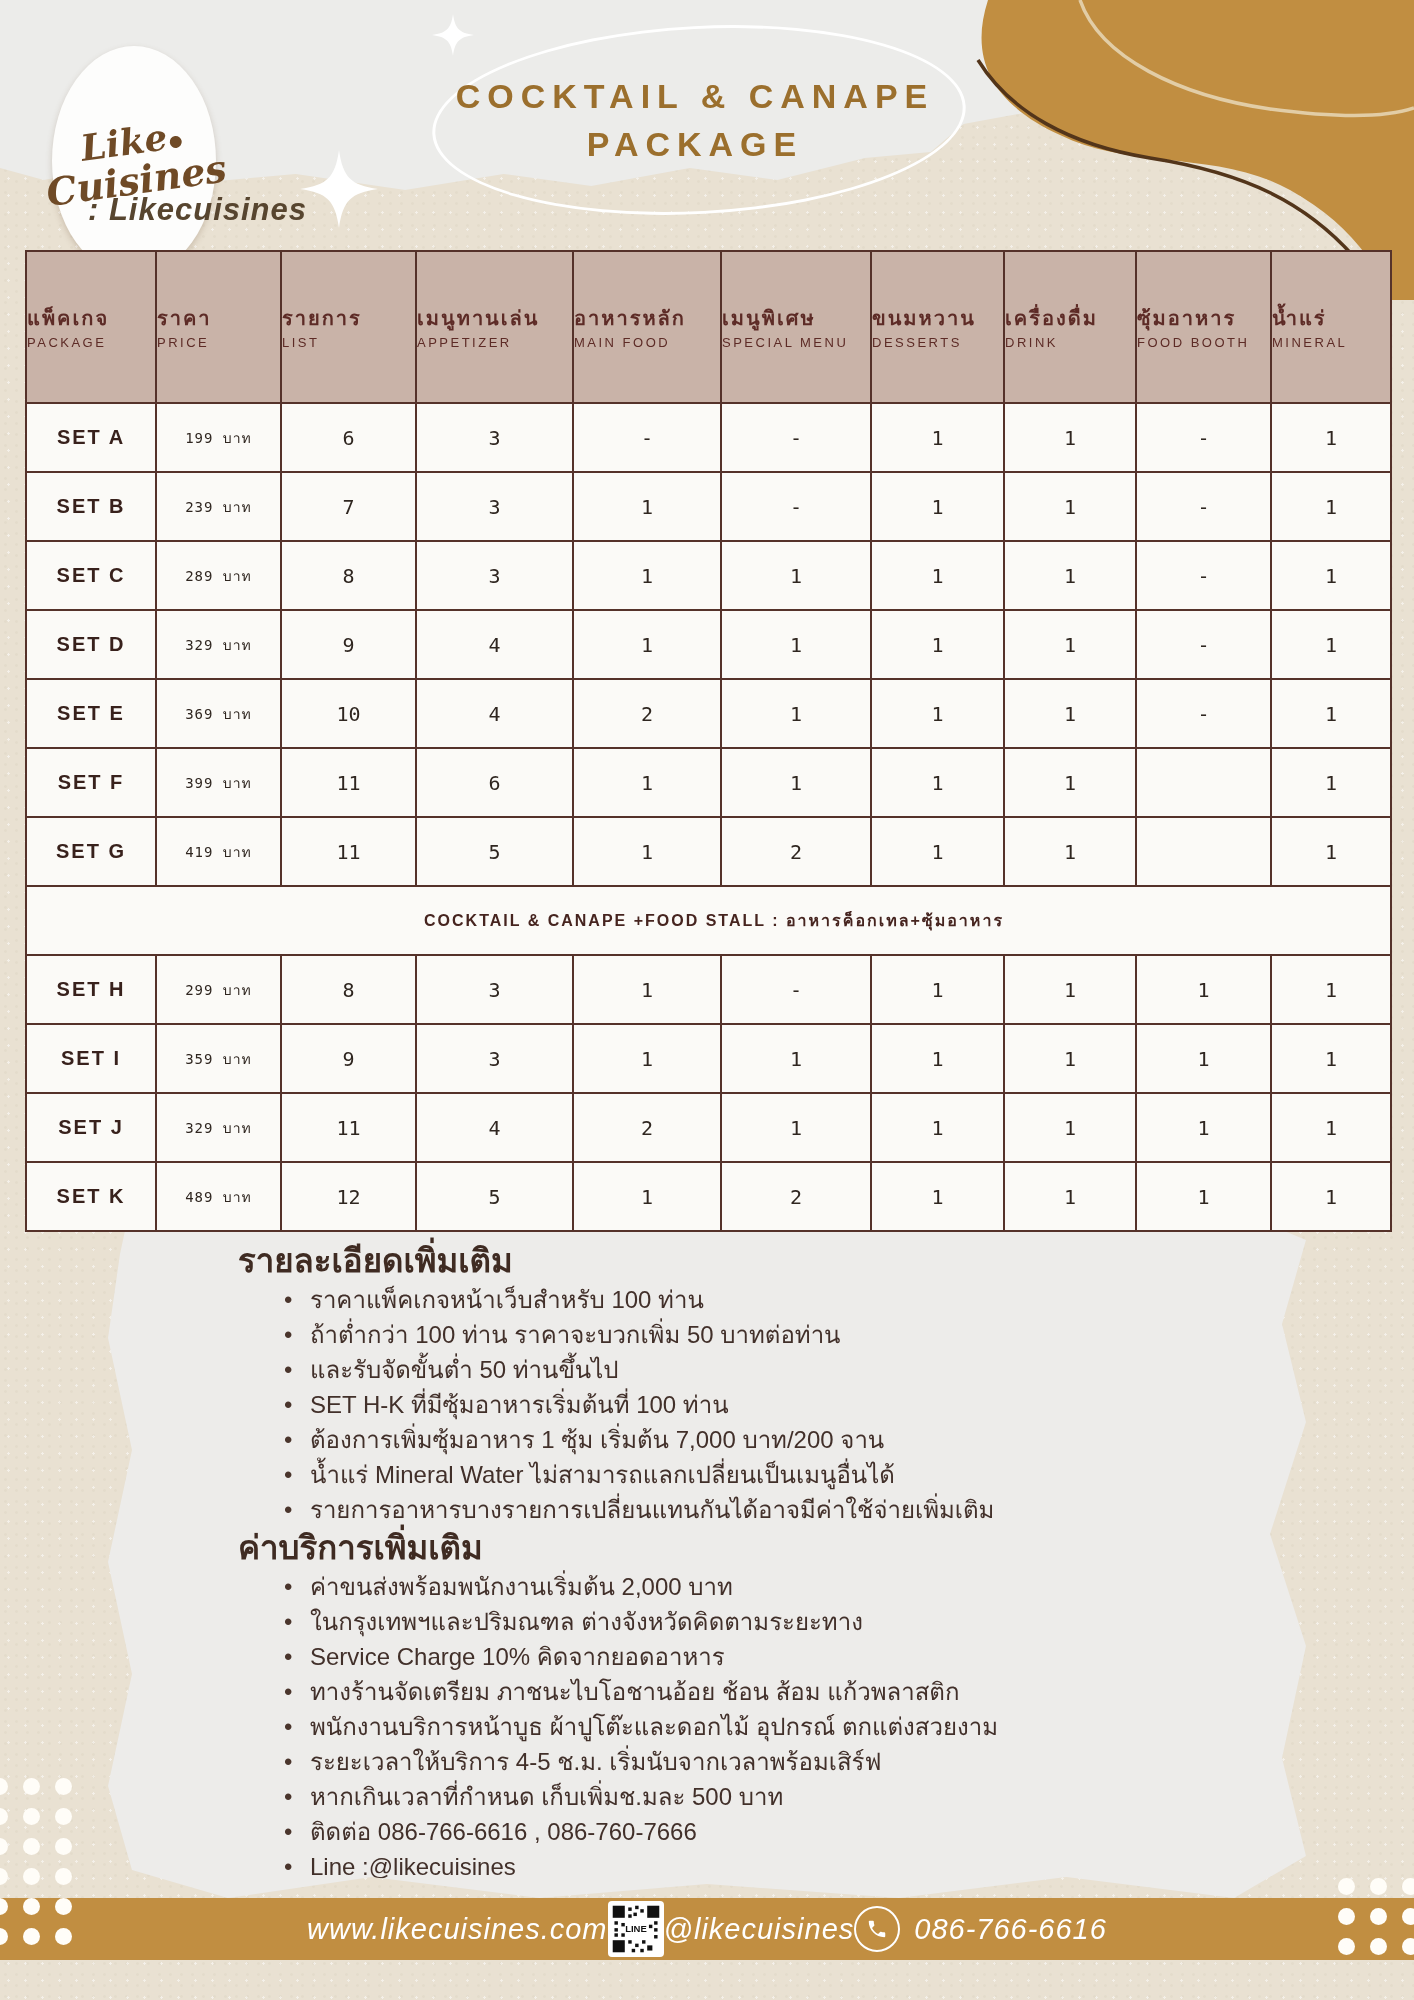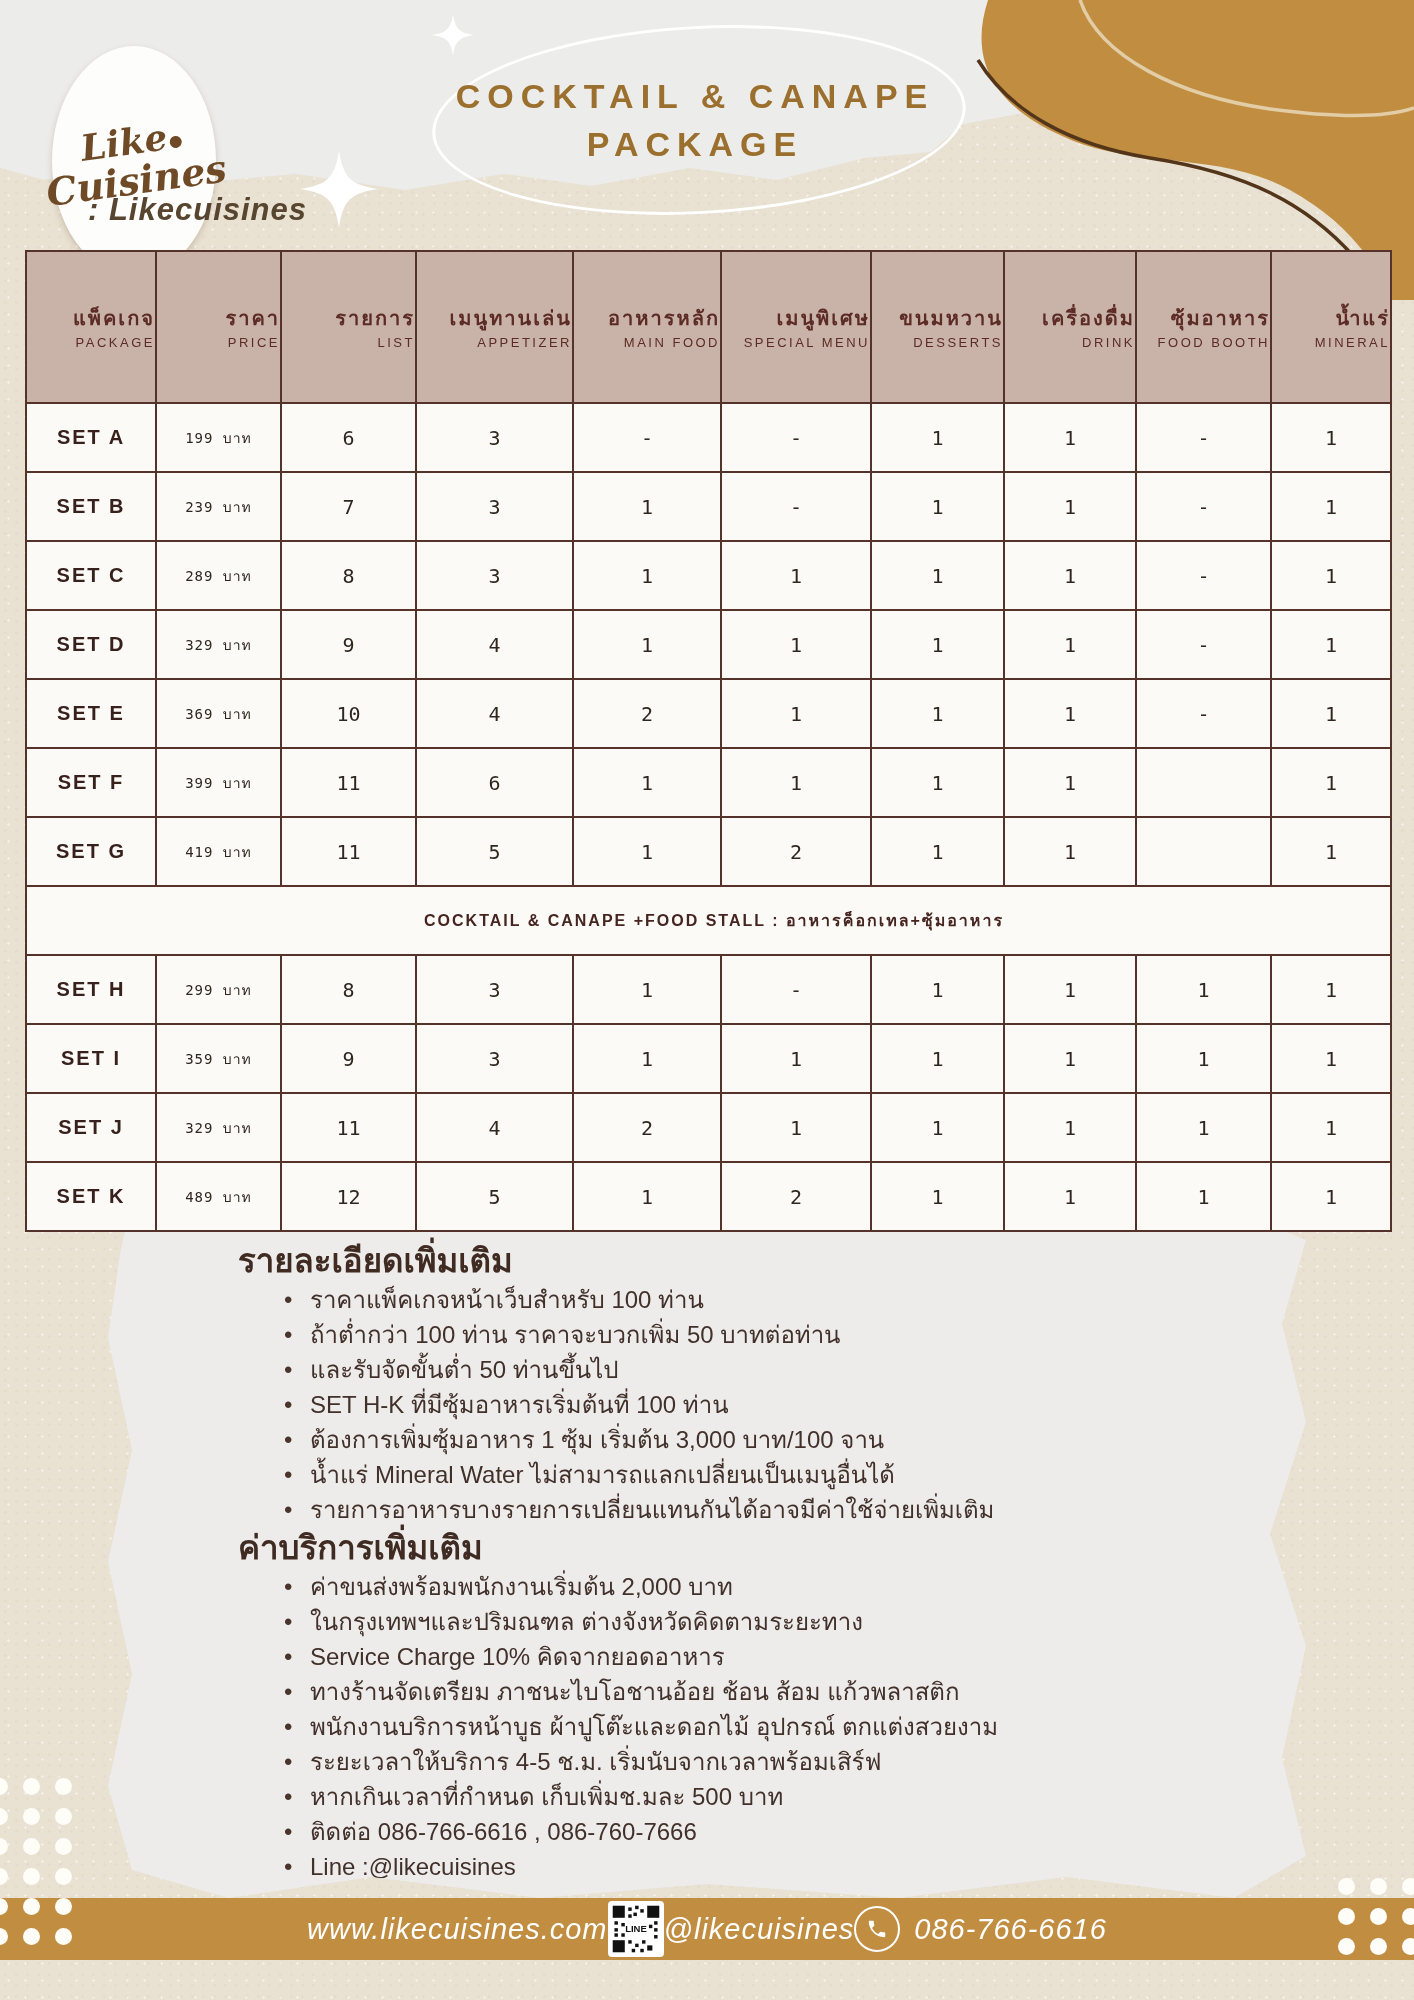--- a/index.html
+++ b/index.html
@@ -48,21 +48,21 @@
   .handle{
     position:absolute;left:88px;top:192px;z-index:6;color:#57452f;
     font-weight:bold;font-style:italic;font-size:31px;letter-spacing:1px;
   }
   
   table.pkg{
     position:absolute;left:25px;top:250px;width:1365px;z-index:6;
     border-collapse:collapse;table-layout:fixed;background:#fbfaf7;
   }
   table.pkg th,table.pkg td{border:2.5px solid #55322a;}
-  table.pkg thead th{height:150px;background:#c9b3a8;vertical-align:middle;text-align:right;padding:0;}
+  table.pkg thead th{height:150px;background:#c9b3a8;vertical-align:middle;text-align:left;padding:0;}
   .th-th{color:#5d2b26;font-weight:bold;font-size:20px;letter-spacing:2px;line-height:26px;}
   .th-en{color:#5d2b26;font-size:13px;letter-spacing:2.5px;margin-top:4px;font-weight:400;}
   table.pkg td{height:65px;text-align:center;vertical-align:middle;background:#fbfaf7;}
   td.set{font-weight:bold;font-size:20px;letter-spacing:2px;color:#38211c;}
   td.price{font-family:"DejaVu Sans Mono",monospace;font-size:14px;color:#2f2620;letter-spacing:1px;}
   td.num{font-family:"DejaVu Sans Mono",monospace;font-size:20px;color:#2f2620;}
   td.divider{
     background:#c9b3a8;height:60px;color:#46241f;font-weight:bold;font-size:16px;letter-spacing:2px;padding-left:12px;
   }
   
@@ -320,21 +320,21 @@
 </table>
 
 <div class="notes-panel">
   <div class="notes-inner">
     <div class="notes-h">รายละเอียดเพิ่มเติม</div>
     <ul class="notes">
         <li>ราคาแพ็คเกจหน้าเว็บสำหรับ 100 ท่าน</li>
         <li>ถ้าต่ำกว่า 100 ท่าน ราคาจะบวกเพิ่ม 50 บาทต่อท่าน</li>
         <li>และรับจัดขั้นต่ำ 50 ท่านขึ้นไป</li>
         <li>SET H-K ที่มีซุ้มอาหารเริ่มต้นที่ 100 ท่าน</li>
-        <li>ต้องการเพิ่มซุ้มอาหาร 1 ซุ้ม เริ่มต้น 3,000 บาท/100 จาน</li>
+        <li>ต้องการเพิ่มซุ้มอาหาร 1 ซุ้ม เริ่มต้น 7,000 บาท/200 จาน</li>
         <li>น้ำแร่ Mineral Water ไม่สามารถแลกเปลี่ยนเป็นเมนูอื่นได้</li>
         <li>รายการอาหารบางรายการเปลี่ยนแทนกันได้อาจมีค่าใช้จ่ายเพิ่มเติม</li>
       </ul>
     <div class="notes-h">ค่าบริการเพิ่มเติม</div>
     <ul class="notes">
         <li>ค่าขนส่งพร้อมพนักงานเริ่มต้น 2,000 บาท</li>
         <li>ในกรุงเทพฯและปริมณฑล ต่างจังหวัดคิดตามระยะทาง</li>
         <li>Service Charge 10% คิดจากยอดอาหาร</li>
         <li>ทางร้านจัดเตรียม ภาชนะไบโอชานอ้อย ช้อน ส้อม แก้วพลาสติก</li>
         <li>พนักงานบริการหน้าบูธ ผ้าปูโต๊ะและดอกไม้ อุปกรณ์ ตกแต่งสวยงาม</li>

